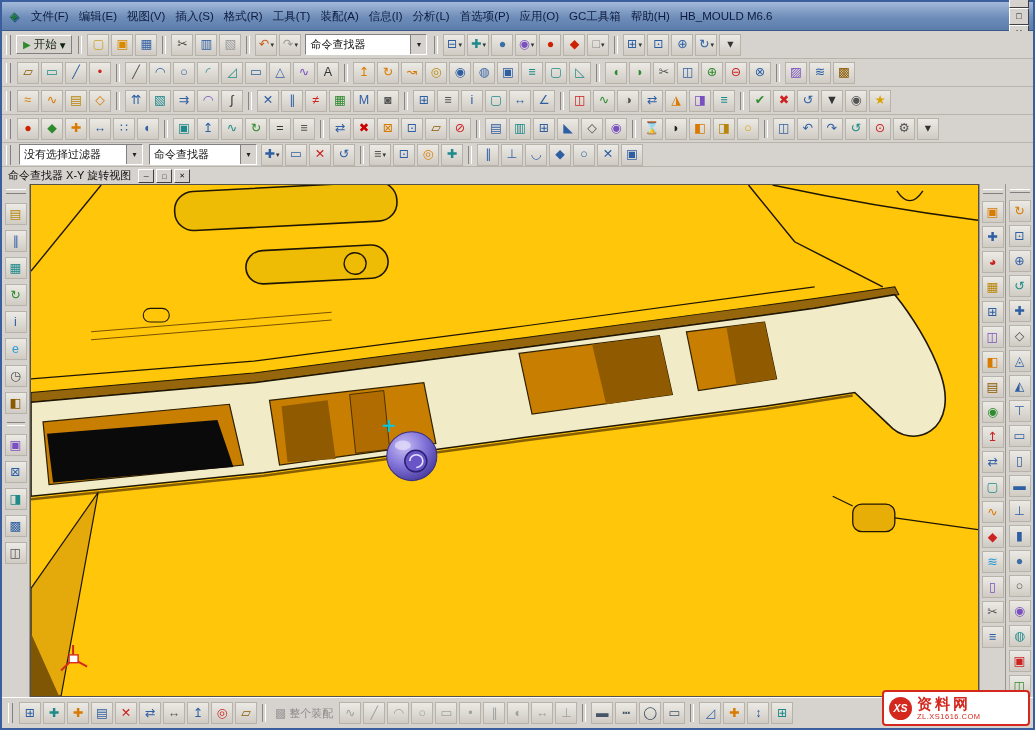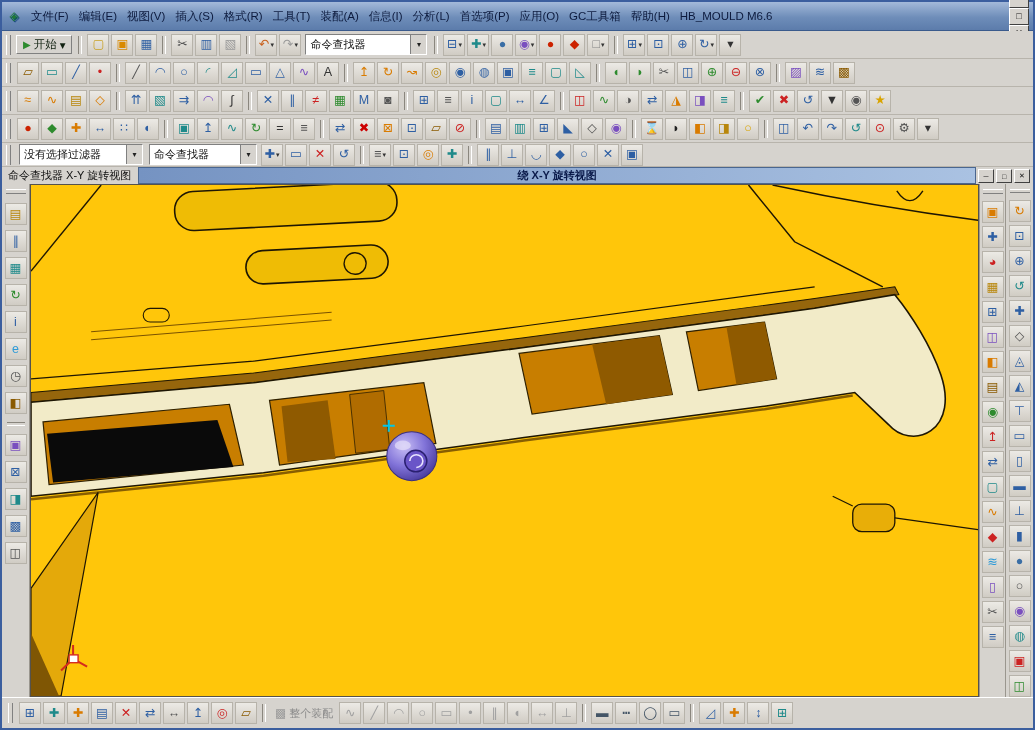--- a/index.html
+++ b/index.html
@@ -573,21 +573,20 @@
           <span class="gl" style="color: rgb(46, 95, 163);">✕</span>
         </span>
         <span class="tbtn" title="snap-endpoint">
           <span class="gl" style="color: rgb(46, 95, 163);">▣</span>
         </span>
       </div>
   </div>
 
   <div id="promptbar">
     <span id="prompt-text">命令查找器 X-Y 旋转视图</span>
-    <div id="view-title">绕 X-Y 旋转视图</div>
     <div style="display:flex;align-items:flex-start;padding-right:2px;">
         <span class="cwbtn">─</span>
         <span class="cwbtn">□</span>
         <span class="cwbtn">✕</span>
       </div>
   </div>
 
   <div id="main">
 
     <div id="left-tb" class="vtb">
@@ -924,14 +923,21 @@
         </span>
         <span class="tbtn" title="vertical-pan">
           <span class="gl" style="color: rgb(46, 95, 163);">↕</span>
         </span>
         <span class="tbtn" title="grid-snap">
           <span class="gl" style="color: rgb(31, 138, 138);">⊞</span>
         </span>
       </div>
   </div>
 
+  <div id="watermark">
+    <div class="wm-logo">XS</div>
+    <div class="wm-text">
+      <span class="wm-title">资料网</span>
+      <span class="wm-url">ZL.XS1616.COM</span>
+    </div>
+  </div>
 
 </div>
 
 </body></html>

